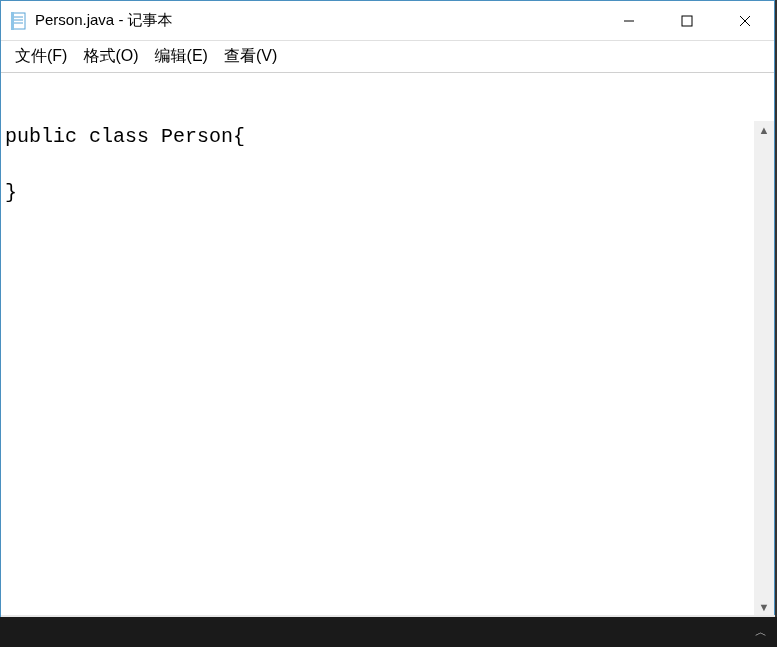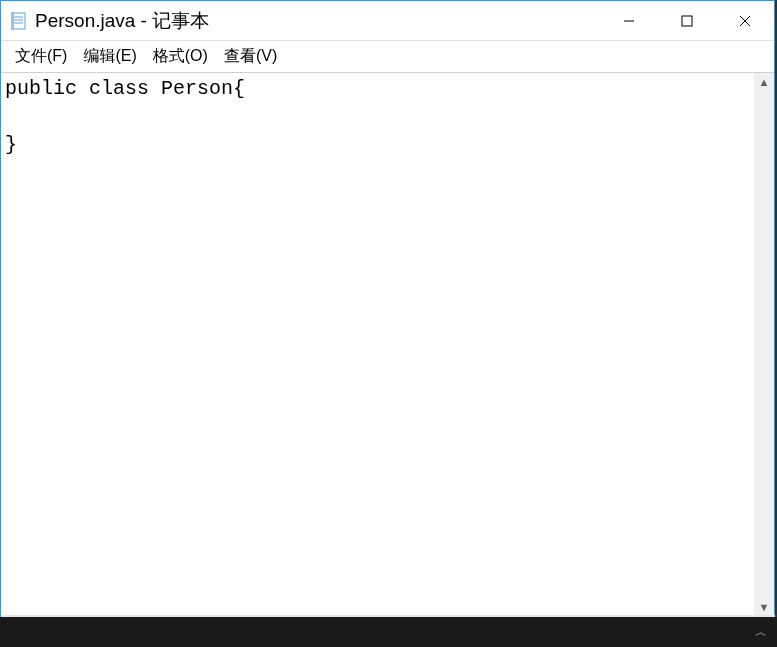--- a/index.html
+++ b/index.html
@@ -29,21 +29,21 @@
     }
     .title-icon {
       width: 20px;
       height: 20px;
       margin-right: 6px;
       display: flex;
       align-items: center;
       justify-content: center;
     }
     .title-text {
-      font-size: 19px;
+      font-size: 15px;
       color: #000;
       flex: 1;
     }
     .win-controls {
       display: flex;
       height: 100%;
     }
     .win-btn {
       width: 58px;
       height: 100%;
@@ -63,20 +63,21 @@
     .menu-item {
       font-size: 16px;
       color: #000;
       padding: 8px 8px;
       cursor: pointer;
     }
     .content-area {
       flex: 1;
       display: flex;
       position: relative;
+      margin-top: 48px;
     }
     .editor {
       flex: 1;
       padding: 2px 4px;
       font-family: "SimSun", "Courier New", monospace;
       font-size: 20px;
       color: #000;
       white-space: pre;
       line-height: 1.4;
       overflow: hidden;
@@ -160,22 +161,22 @@
         <svg width="12" height="12" viewBox="0 0 12 12">
             <line x1="1" y1="1" x2="11" y2="11" stroke="#000" stroke-width="1"></line>
             <line x1="11" y1="1" x2="1" y2="11" stroke="#000" stroke-width="1"></line>
           </svg>
       </div>
     </div>
   </div>
 
   <div class="menubar">
     <span class="menu-item">文件(F)</span>
+    <span class="menu-item">格式(O)</span>
     <span class="menu-item">编辑(E)</span>
-    <span class="menu-item">格式(O)</span>
     <span class="menu-item">查看(V)</span>
   </div>
 
   <div class="content-area">
     <div class="editor">public class Person{
 
 }</div>
     <div class="vscrollbar">
       <span class="scroll-arrow">▲</span>
       <span class="scroll-arrow">▼</span>

